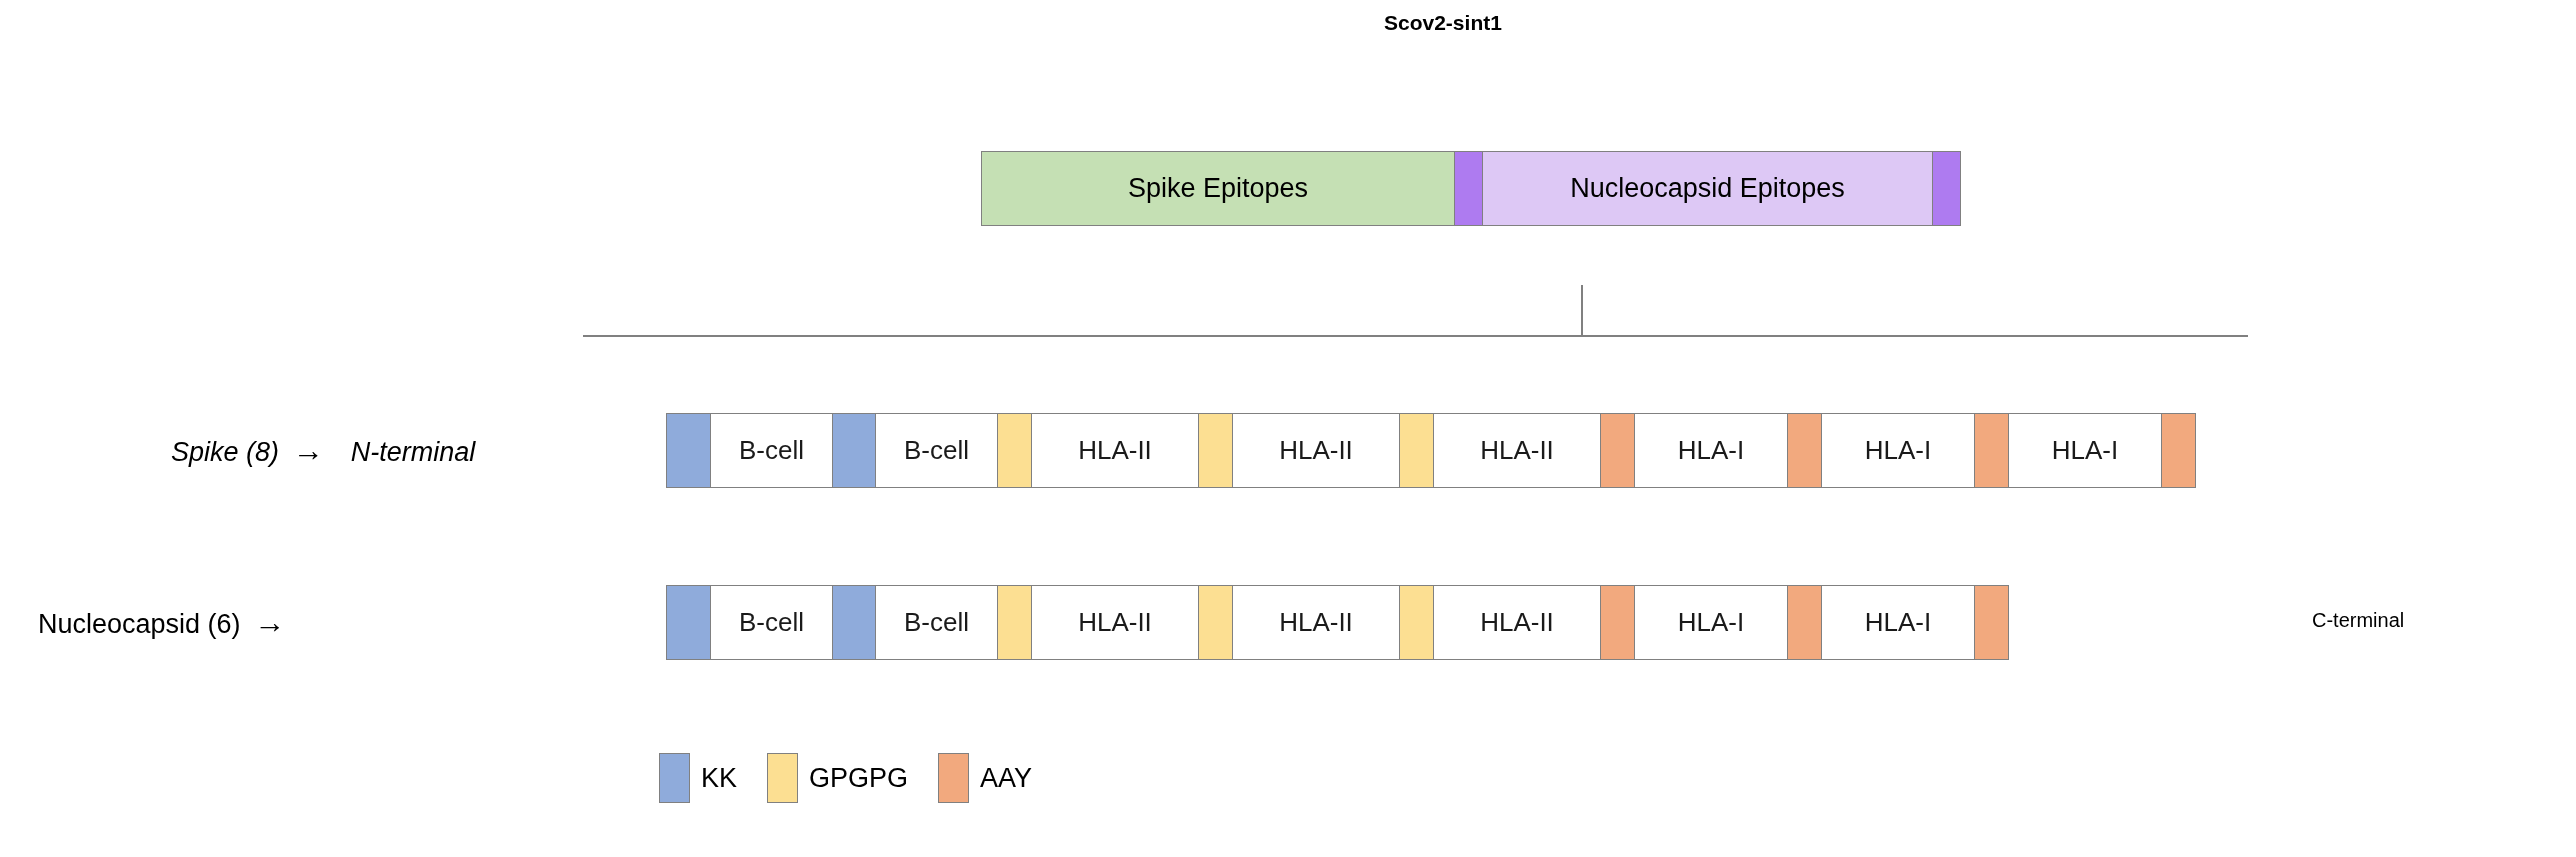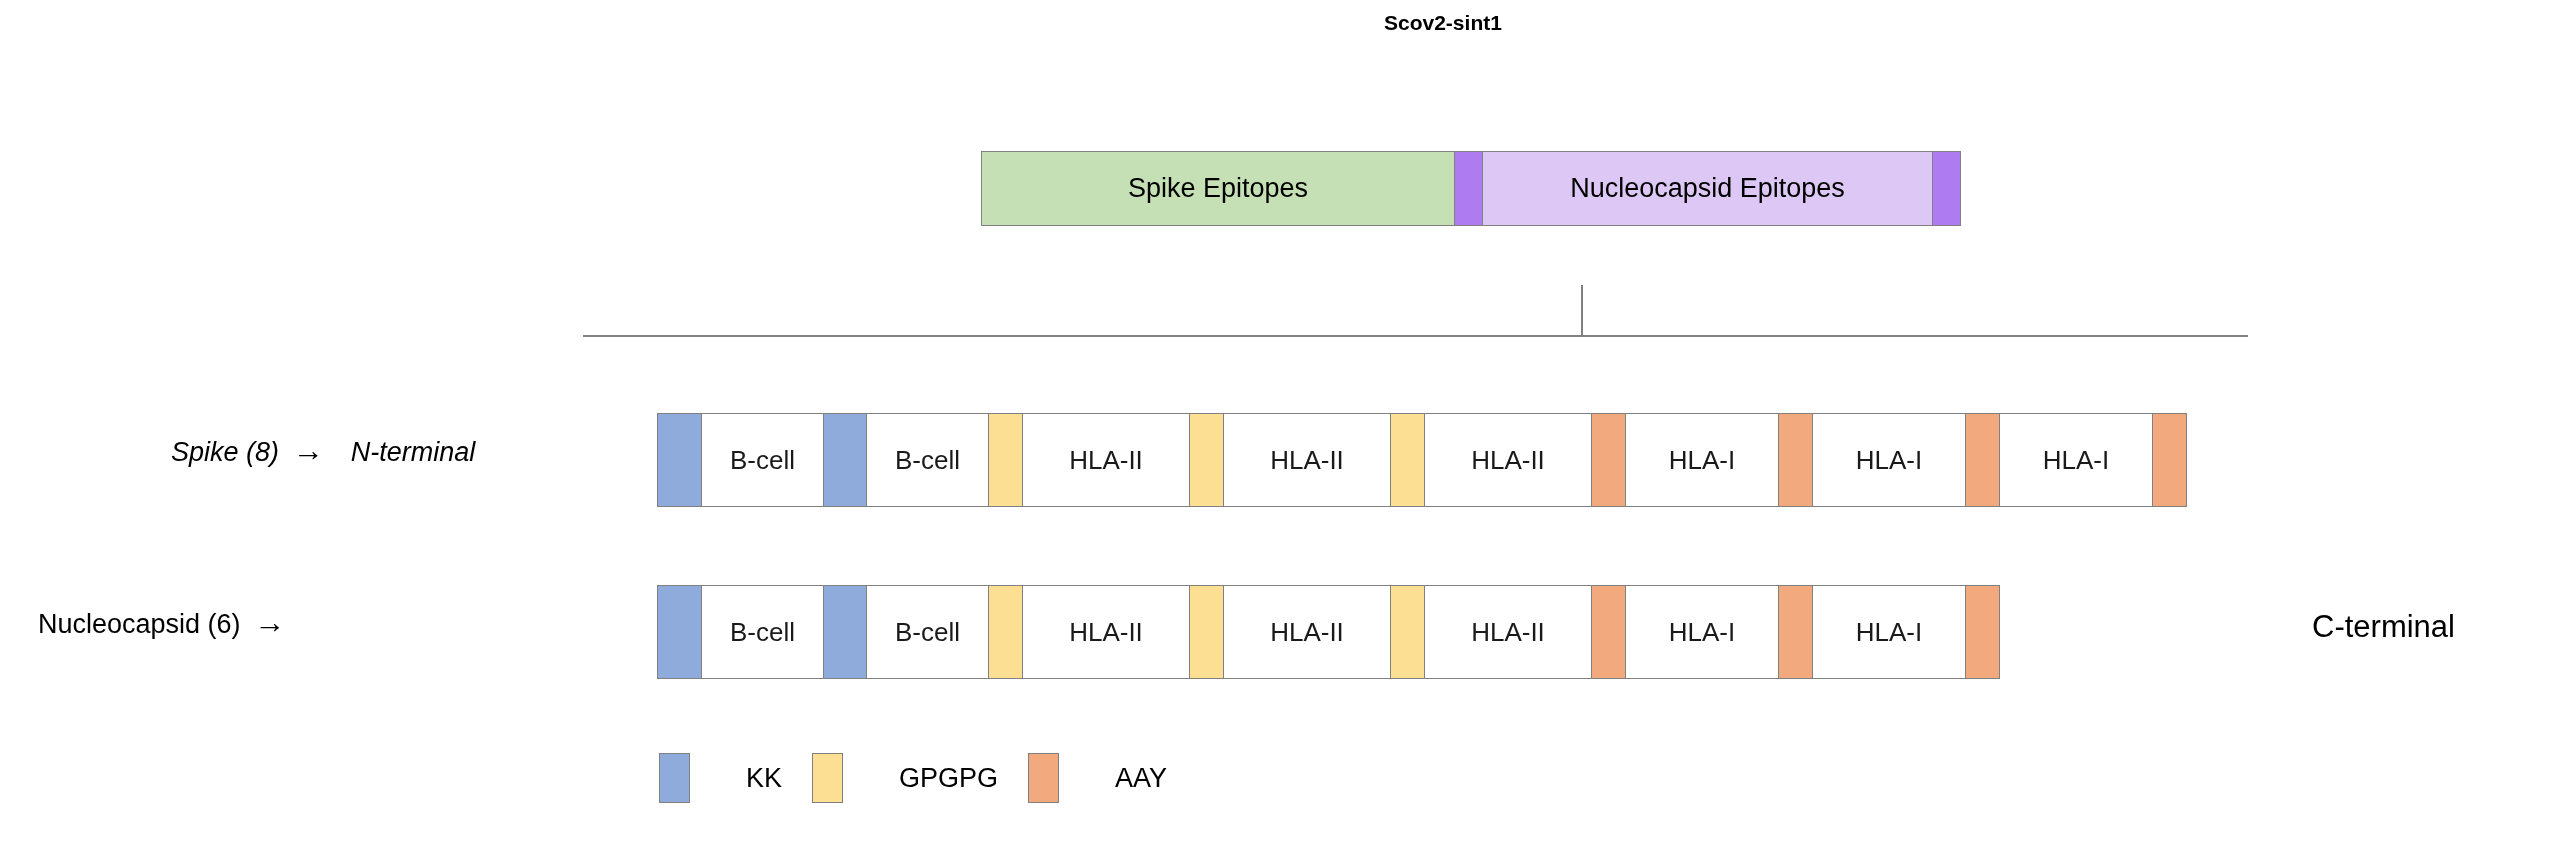--- a/index.html
+++ b/index.html
@@ -72,26 +72,27 @@
     left: 1581px;
     top: 285px;
     width: 2.4px;
     height: 52px;
     background: #808080;
   }
 
   
   .row {
     position: absolute;
-    height: 94px;
+    height: 75px;
     display: flex;
     flex-direction: row;
     border: 1.6px solid #808080;
     box-sizing: border-box;
     background: #000000;
+    margin-left: 9px;
   }
   #row-spike { left: 657px; top: 413px; }
   #row-nucleocapsid { left: 657px; top: 585px; }
 
   .seg {
     position: relative;
     height: 100%;
     box-sizing: border-box;
     display: flex;
     align-items: center;
@@ -130,39 +131,38 @@
     font-size: 27px;
     color: #000000;
     white-space: nowrap;
   }
   #label-n-terminal { margin-left: 12.6px; }
 
   #label-c-terminal {
     position: absolute;
     left: 2312px;
     top: 609px;
-    font-size: 31px;
+    font-size: 20px;
     color: #000000;
     white-space: nowrap;
   }
 
   
   #legend {
     position: absolute;
     left: 659px;
     top: 753px;
     display: flex;
     flex-direction: row;
     align-items: center;
   }
   .legend-item {
     display: flex;
     flex-direction: row;
     align-items: center;
-    gap: 45px;
   }
   .legend-swatch {
     width: 31px;
     height: 50px;
     border: 1.6px solid #808080;
     box-sizing: border-box;
   }
   .legend-text {
     font-size: 27px;
     color: #000000;

